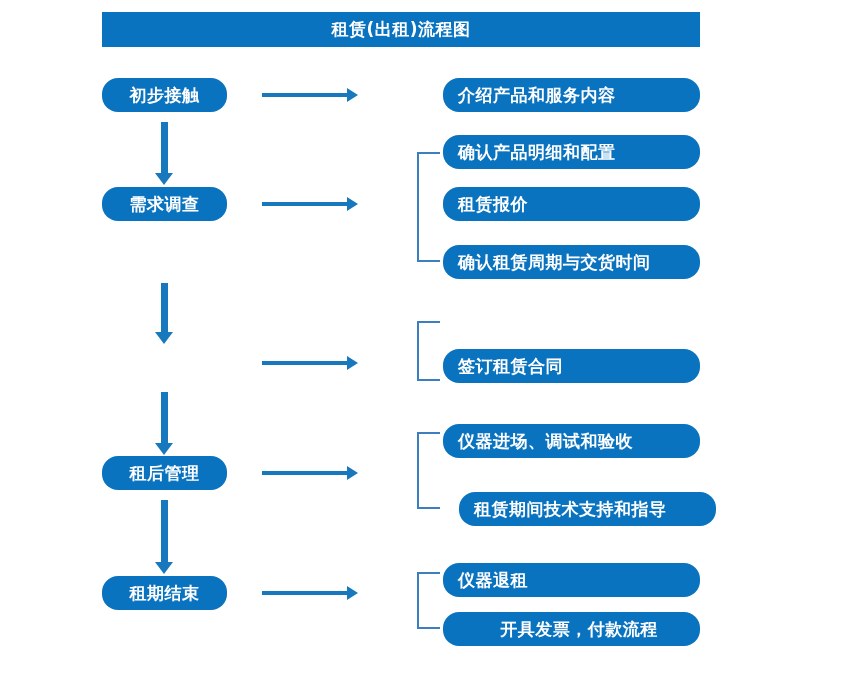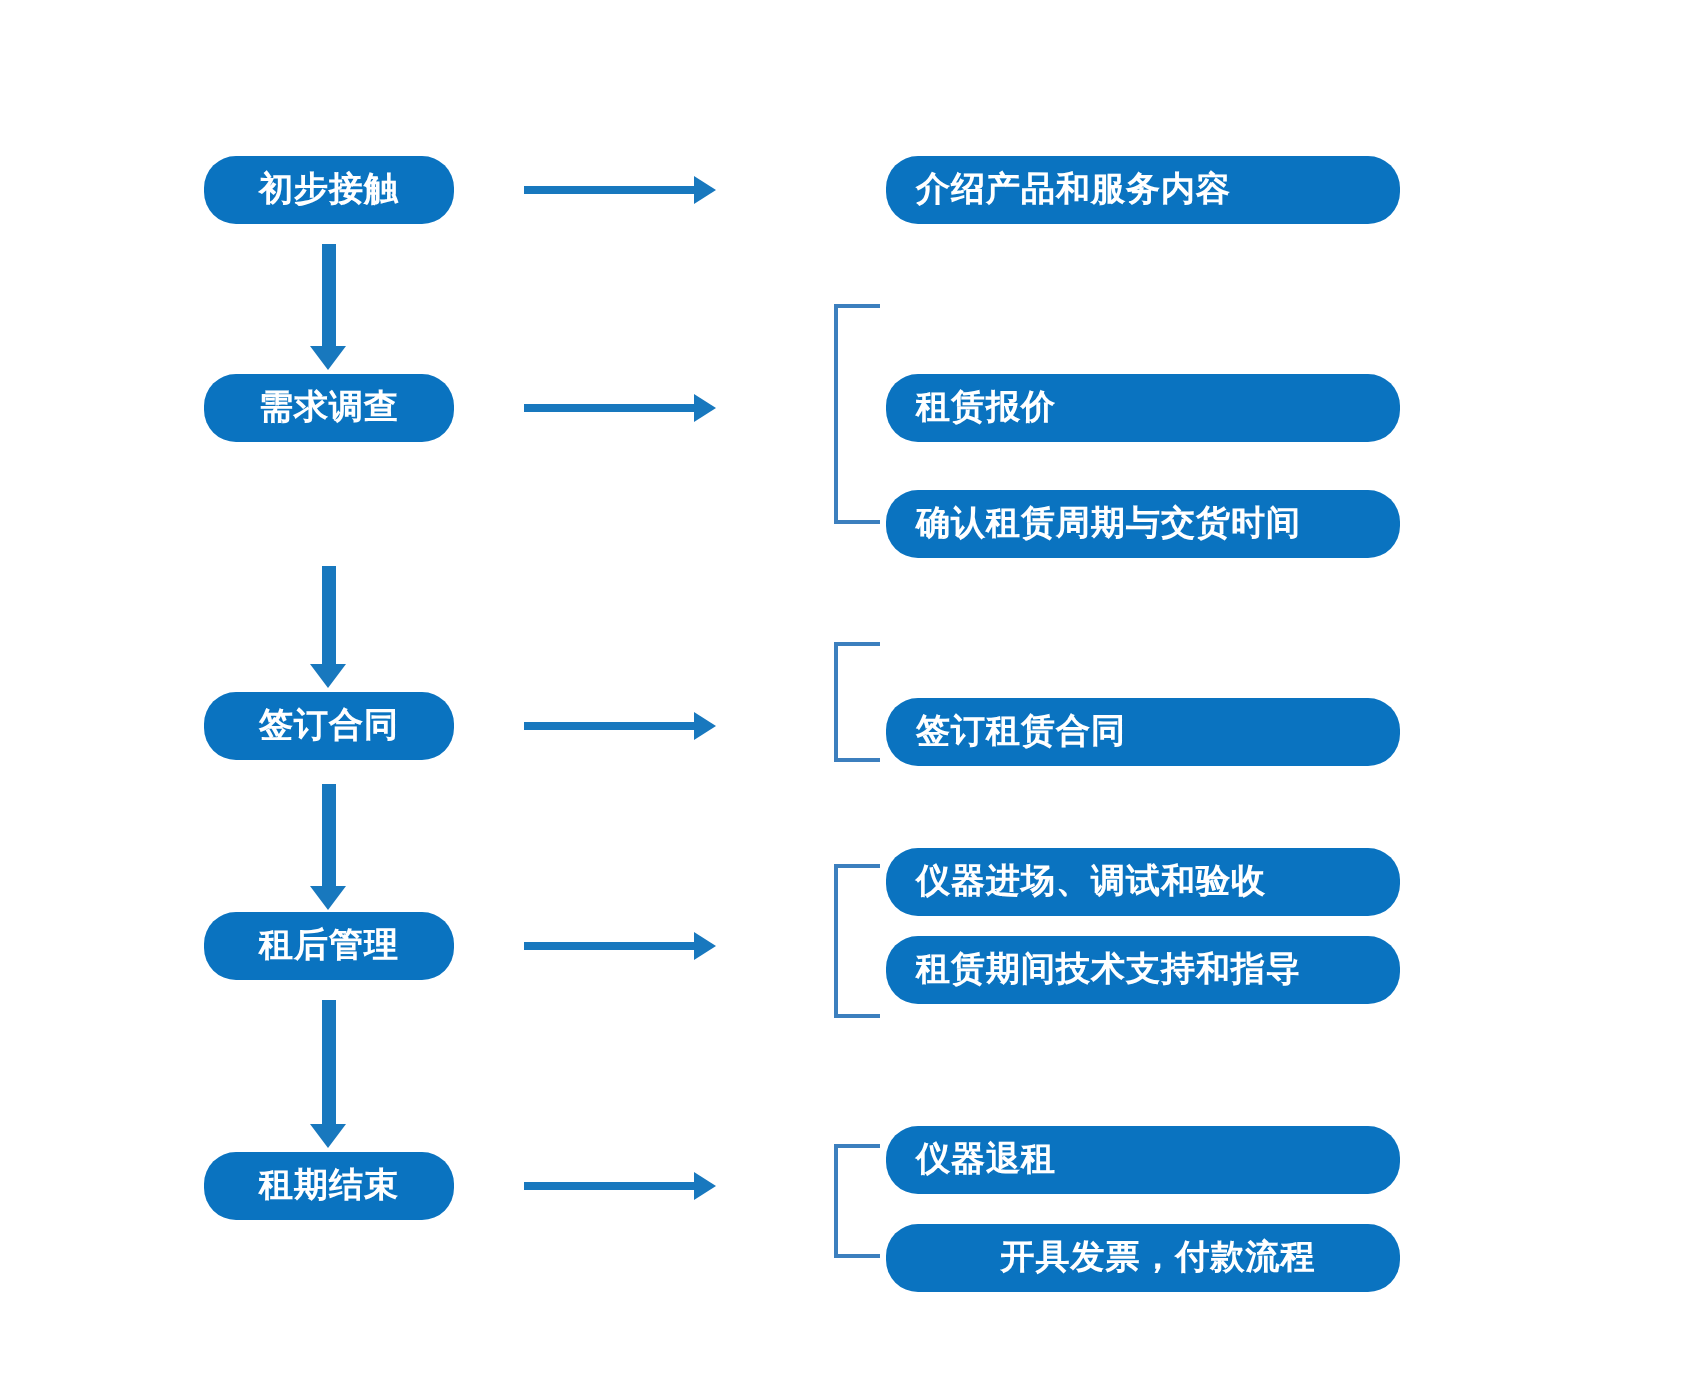--- a/index.html
+++ b/index.html
@@ -117,26 +117,26 @@
     border-top: 2px solid #3C7FBE;
     border-bottom: 2px solid #3C7FBE;
     box-sizing: border-box;
   }
 </style>
 </head>
 <body>
 
 <div id="canvas">
 
+  <div class="title-bar">租赁(出租)流程图</div>
 
   <div class="box stage" style="top:78px;">初步接触</div>
 
   <div class="box stage" style="top:187px;">需求调查</div>
 
-  <div class="box stage" style="top:346px;">签订合同</div>
 
   <div class="box stage" style="top:456px;">租后管理</div>
 
   <div class="box stage" style="top:576px;">租期结束</div>
 
   <div class="v-arrow" style="top:122px; height:52px;"></div>
   <div class="v-arrow" style="top:283px; height:50px;"></div>
   <div class="v-arrow" style="top:392px; height:52px;"></div>
   <div class="v-arrow" style="top:500px; height:63px;"></div>
 
@@ -146,29 +146,30 @@
   <div class="h-arrow" style="top:471px;"></div>
   <div class="h-arrow" style="top:591px;"></div>
 
   <div class="bracket" style="top:152px; height:110px;"></div>
   <div class="bracket" style="top:321px; height:60px;"></div>
   <div class="bracket" style="top:432px; height:77px;"></div>
   <div class="bracket" style="top:572px; height:57px;"></div>
 
   <div class="box detail" style="top:78px;">介绍产品和服务内容</div>
 
+  <div class="box detail" style="top:135px;">确认产品明细和配置</div>
 
   <div class="box detail" style="top:187px;">租赁报价</div>
 
   <div class="box detail" style="top:245px;">确认租赁周期与交货时间</div>
 
   <div class="box detail" style="top:313px;margin-top:36px;">签订租赁合同</div>
 
 
   <div class="box detail" style="top:424px;">仪器进场、调试和验收</div>
 
-  <div class="box detail" style="top:468px;">租赁期间技术支持和指导</div>
+  <div class="box detail" style="top:492px;margin-left:16px;">租赁期间技术支持和指导</div>
 
   <div class="box detail" style="top:563px;">仪器退租</div>
 
   <div class="box detail" style="top:612px;text-align:center;">开具发票，付款流程</div>
 
 </div>
 
 </body></html>

